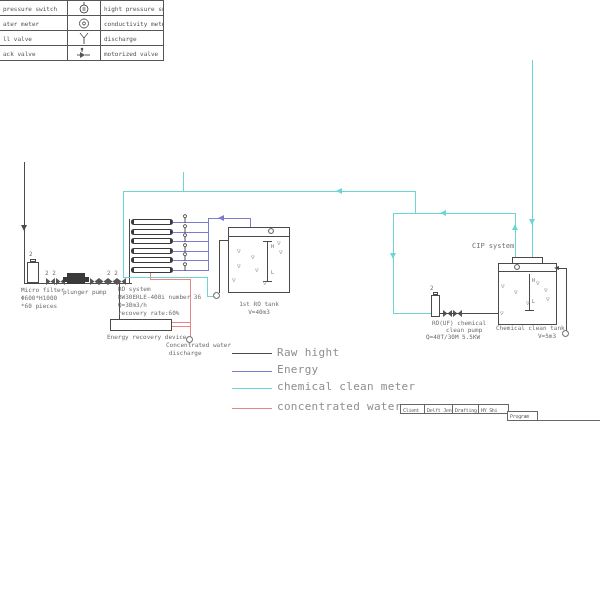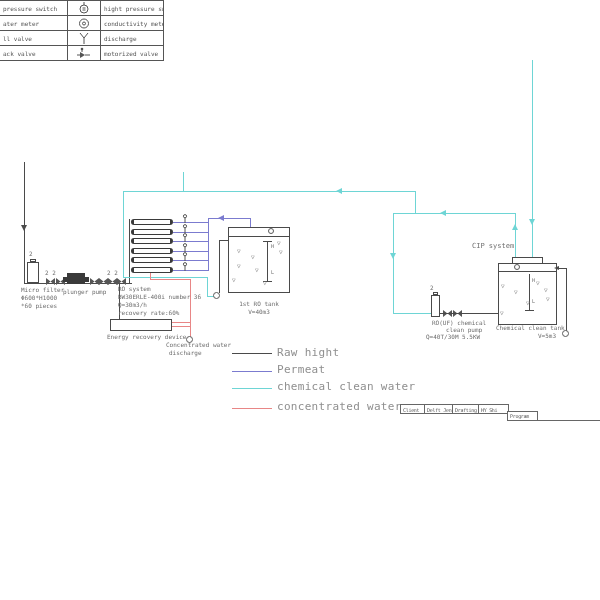--- a/index.html
+++ b/index.html
@@ -239,23 +239,23 @@
   <span class="t" style="left:472px;top:243px;font-size:7px;">CIP system</span>
   <span class="t" style="left:496px;top:325px;">Chemical clean tank</span>
   <span class="t" style="left:490px;top:333px;width:66px;text-align:right;">V=5m3</span>
   <span class="t" style="left:432px;top:320px;">RO(UF) chemical</span>
   <span class="t" style="left:446px;top:327px;">clean pump</span>
   <span class="t" style="left:426px;top:334px;">Q=40T/30M 5.5KW</span>
 
   <div class="h" style="left: 232px; top: 353px; width: 40px; background: rgb(74, 74, 74);" title="Raw water"></div>
   <span class="t big" style="left:277px;top:347px;">Raw hight</span>
   <div class="h" style="left: 232px; top: 371px; width: 40px; background: rgb(123, 123, 207);"></div>
-  <span class="t big" style="left:277px;top:364px;">Permeat</span>
+  <span class="t big" style="left:277px;top:364px;">Energy</span>
   <div class="h" style="left: 232px; top: 388px; width: 40px; background: rgb(110, 213, 213);"></div>
-  <span class="t big" style="left:277px;top:381px;">chemical clean water</span>
+  <span class="t big" style="left:277px;top:381px;">chemical clean meter</span>
   <div class="h" style="left: 232px; top: 408px; width: 40px; background: rgb(232, 134, 134);"></div>
   <span class="t big" style="left:277px;top:401px;">concentrated water</span>
 
   <div class="symtable">
     <div class="strow">
       <div class="stc stc1">pressure switch</div>
       <div class="stc stc2">
         <svg width="14" height="13">
             <line x1="7" y1="0" x2="7" y2="3" stroke="#555"></line>
             <circle cx="7" cy="7" r="4" fill="none" stroke="#555"></circle>

